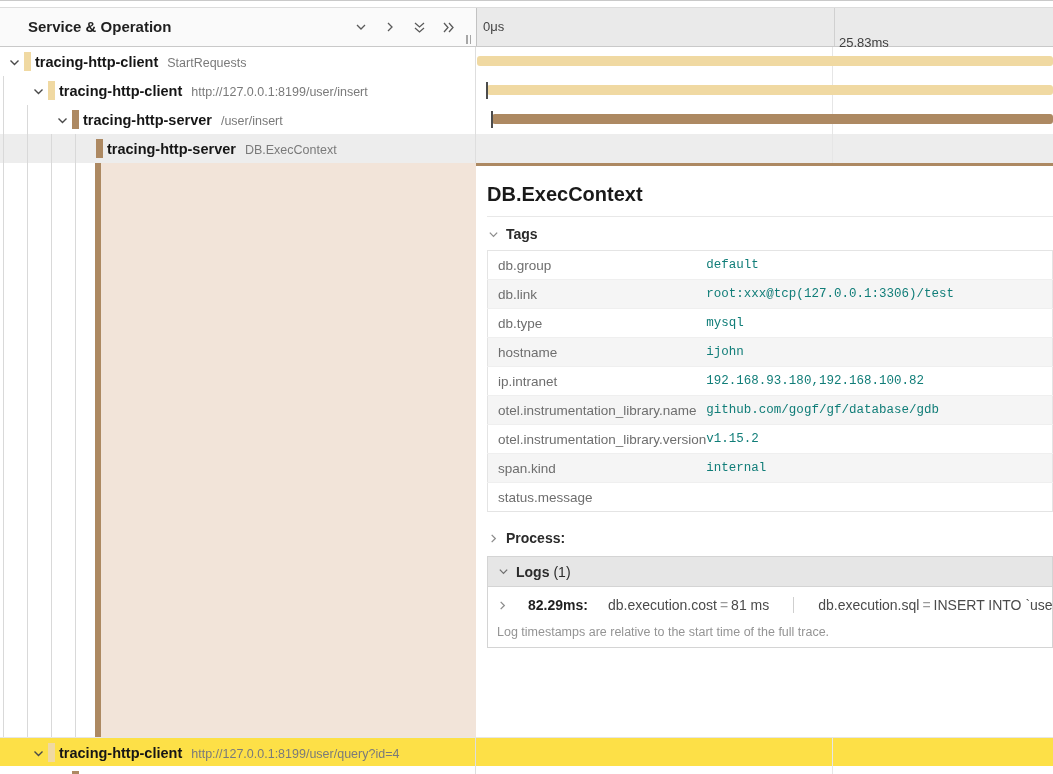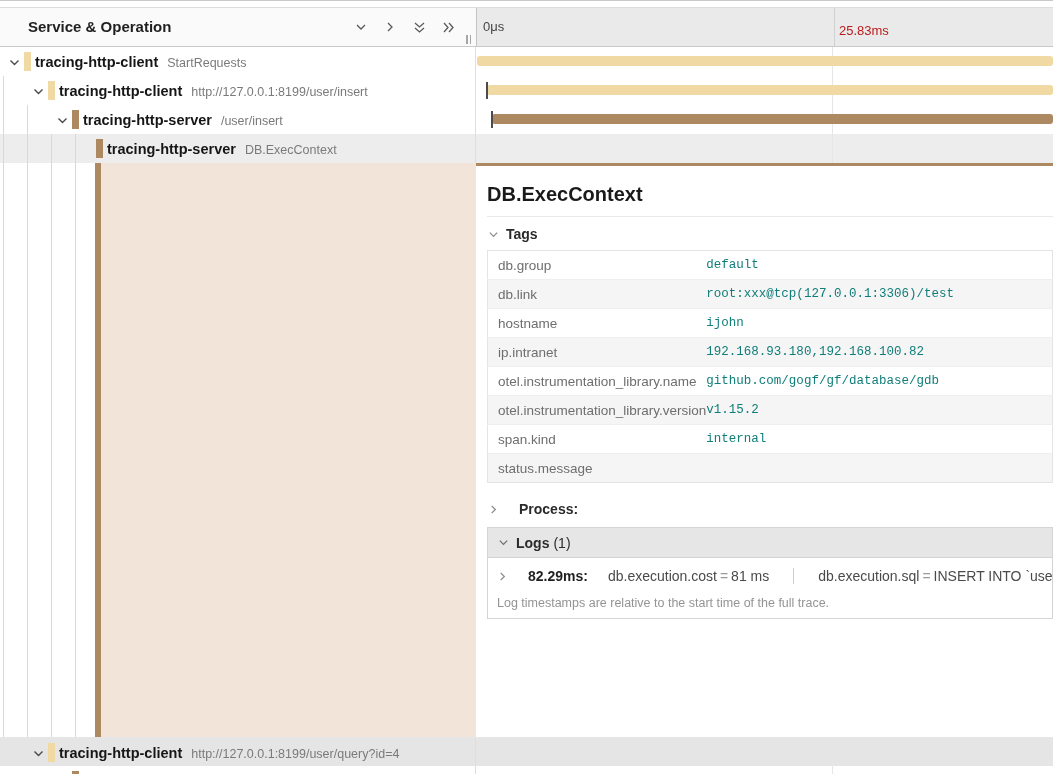--- a/index.html
+++ b/index.html
@@ -14,21 +14,21 @@
   
   .tl-header { position:absolute; top:8px; left:0; right:0; height:39px; border-bottom:1px solid #c9c9c9; display:flex; }
   .tl-header-left { width:476px; position:relative; background:#fafafa; }
   .tl-header-right { flex:1; position:relative; background:#eaeaea; border-left:1px solid #c2c2c2; }
   .svc-op-title { position:absolute; left:28px; top:0; line-height:38px; font-size:15px; font-weight:bold; color:#1f1f1f; }
   .hdr-controls { position:absolute; right:20px; top:0; height:38px; display:flex; align-items:center; gap:13px; }
   .hdr-controls .ctl { width:16px; height:16px; display:flex; align-items:center; justify-content:center; cursor:pointer; }
   .gripper { position:absolute; right:3px; top:27px; width:7px; height:9px; display:flex; gap:2px; cursor:col-resize; }
   .gripper i { width:1.5px; height:9px; background:#a6a6a6; }
   .tick-0 { position:absolute; left:6px; top:0; line-height:38px; font-size:13px; color:#454545; }
-  .tick-1 { position:absolute; left:362px; top:4px; line-height:38px; font-size:13px; color:#b91c1c; }
+  .tick-1 { position:absolute; left:362px; top:16px; line-height:38px; font-size:13px; color:#404040; }
   .hdr-gridline { position:absolute; left:357px; top:0; bottom:0; width:1px; background:#d0d0d0; }
 
   
   .body { position:absolute; top:47px; left:0; right:0; bottom:0; }
   .span-row { display:flex; height:29px; position:relative; }
   .row-left { width:476px; position:relative; border-right:1px solid #dedede; }
   .row-right { flex:1; position:relative; }
   .grid-v { position:absolute; left:356px; top:0; bottom:0; width:1px; background:#e6e6e6; }
   .row-selected .row-left, .row-selected .row-right { background:#ededed; }
   .tree-chevron { position:absolute; top:8px; width:13px; height:13px; cursor:pointer; }
@@ -68,37 +68,37 @@
 
   .kv-table { margin-top:3px; width:100%; border-collapse:collapse; border:1px solid #e4e4e4;padding-left:36px; }
   .kv-table tr:nth-child(even) { background:#f5f5f5; }
   .kv-table tr { border-bottom:1px solid #efefef; }
   .kv-table tr:last-child { border-bottom:none; }
   .kv-table td { height:29px; padding:0; vertical-align:middle; }
   .kv-key { width:211px; padding-left:10px !important; font-size:13.5px; color:#6e6e6e; }
   .kv-val { font-family:"Liberation Mono","DejaVu Sans Mono",monospace; font-size:12.5px; color:var(--tag_string_value); }
   .kv-val.v-num { color:var(--tag_number_value); }
 
-  .process-header { margin-top:14px; height:24px; display:flex; align-items:center; gap:20px; cursor:pointer; }
+  .process-header { margin-top:14px; height:24px; display:flex; align-items:center; gap:7px; cursor:pointer; }
   .process-header .acc-label { font-size:14px; font-weight:bold; color:#2b2b2b; }
 
   .logs-box { margin-top:6px; border:1px solid #d4d4d4; }
   .logs-header { height:30px; background:#e6e6e6; border-bottom:1px solid #d4d4d4; display:flex; align-items:center; gap:7px; padding-left:9px; cursor:pointer; }
   .logs-header .acc-label { font-size:14px; font-weight:bold; color:#2b2b2b; }
   .logs-count { font-size:14px; color:#2b2b2b; margin-left:-3px; }
   .log-entry { height:36px; display:flex; align-items:center; gap:20px; padding-left:9px; background:#fff; cursor:pointer; white-space:nowrap; overflow:hidden; }
   .log-ts { font-size:14px; font-weight:bold; color:#1f1f1f; }
   .log-field { font-size:14px; color:#4a4a4a; white-space:nowrap; }
   .log-field .eq { color:#9b9b9b; padding:0 3px; }
   .log-sep { width:1px; height:16px; background:#cfcfcf; margin:0 4px; flex:none; }
   .log-note { padding:2px 0 8px 9px; font-size:12.5px; color:#949494; background:#fff; }
 
   
   .bottom-row { border-top:1px solid #e6e6e6; }
-  .bottom-row .row-left, .bottom-row .row-right { background:#e5e5e5; }
+  .bottom-row .row-left, .bottom-row .row-right { background:#fde047; }
   .partial-row { height:8px; }
   .partial-row .svc-colorbar { top:5px; height:3px; }
 </style>
 </head>
 <body>
 
 <div class="app">
 
   <div class="top-strip"></div>
 
@@ -231,20 +231,24 @@
 
         <table class="kv-table">
           <tbody>
             <tr>
                 <td class="kv-key">db.group</td>
                 <td class="kv-val">default</td>
               </tr>
             <tr>
                 <td class="kv-key">db.link</td>
                 <td class="kv-val">root:xxx@tcp(127.0.0.1:3306)/test</td>
+              </tr>
+            <tr>
+                <td class="kv-key">db.type</td>
+                <td class="kv-val">mysql</td>
               </tr>
             <tr>
                 <td class="kv-key">hostname</td>
                 <td class="kv-val">ijohn</td>
               </tr>
             <tr>
                 <td class="kv-key">ip.intranet</td>
                 <td class="kv-val">192.168.93.180,192.168.100.82</td>
               </tr>
             <tr>

